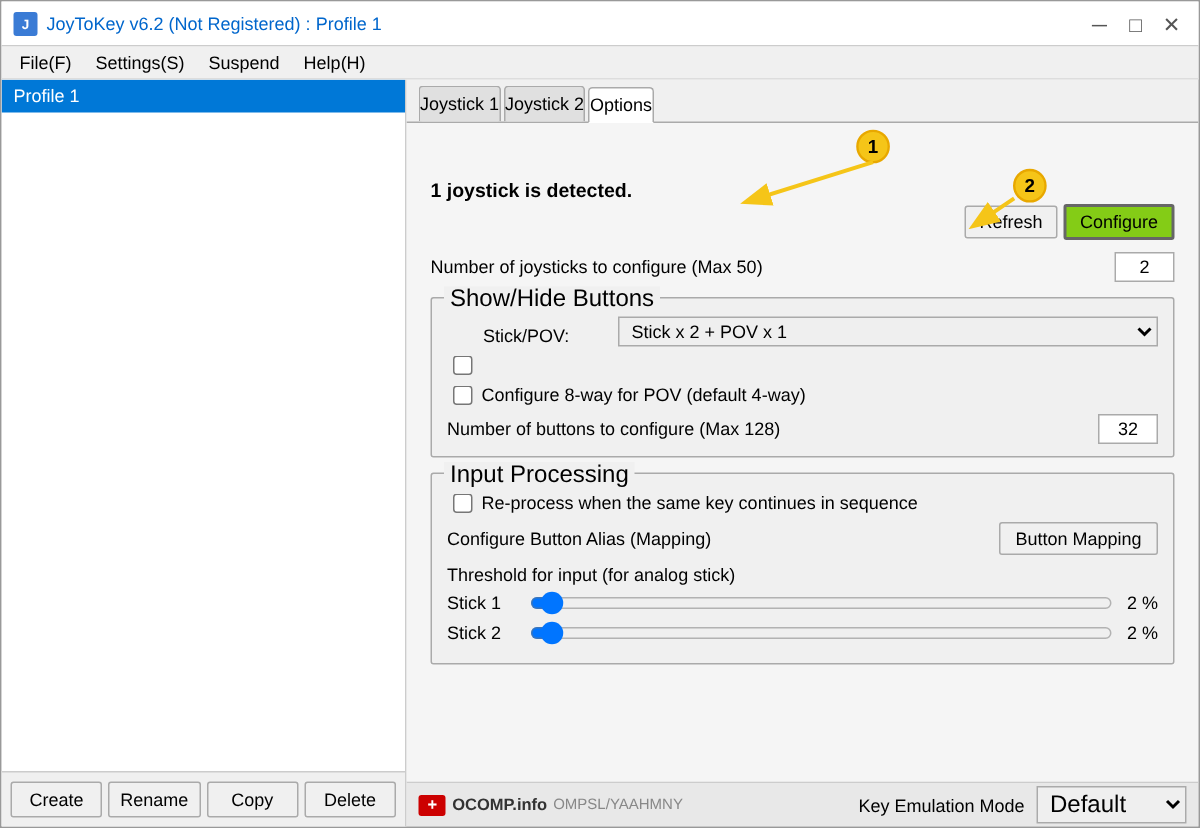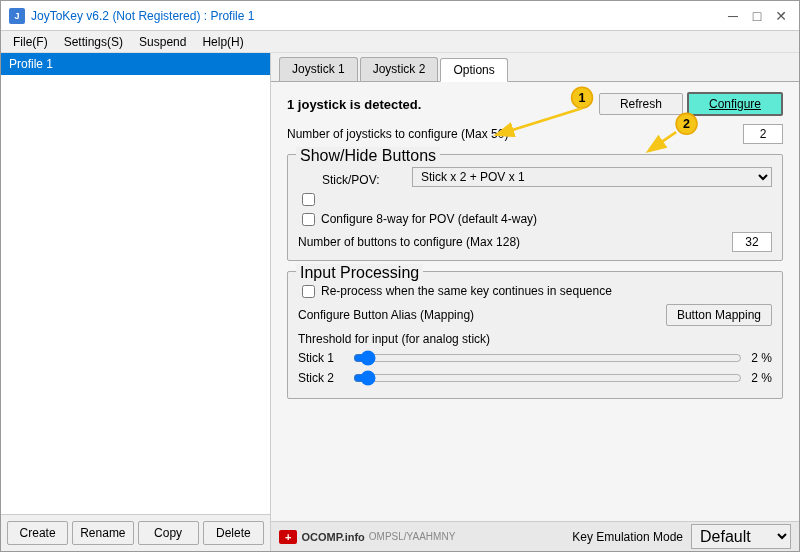--- a/index.html
+++ b/index.html
@@ -152,21 +152,21 @@
     
     .tabs {
       display: flex;
       background: #f0f0f0;
       border-bottom: 1px solid #aaa;
       padding: 4px 8px 0 8px;
       gap: 2px;
     }
 
     .tab {
-      padding: 4px 12px;
+      padding: 4px 0;
       cursor: pointer;
       font-size: 12px;
       border: 1px solid #aaa;
       border-bottom: none;
       background: #e0e0e0;
       border-radius: 3px 3px 0 0;
       text-align: center;
     }
 
     .tab.active {
@@ -193,33 +193,33 @@
       margin-bottom: 8px;
     }
 
     .joystick-detected {
       font-weight: bold;
       flex: 1;
       font-size: 13px;
     }
 
     .btn-refresh, .btn-configure {
-      padding: 3px 20px;
+      padding: 3px 9px;
       font-size: 12px;
       cursor: pointer;
       border: 1px solid #aaa;
       background: #f0f0f0;
       border-radius: 2px;
       margin-left: 4px;
+      margin-top: 44px;
     }
 
     .btn-configure {
-      background: #5eead4;
+      background: #84cc16;
       border: 2px solid #666;
-      text-decoration: underline;
     }
 
     
     .config-row {
       display: flex;
       align-items: center;
       margin-bottom: 10px;
     }
 
     .config-row label {

